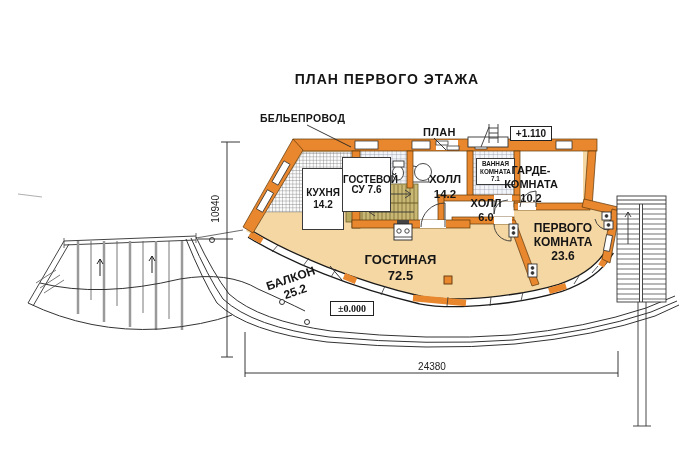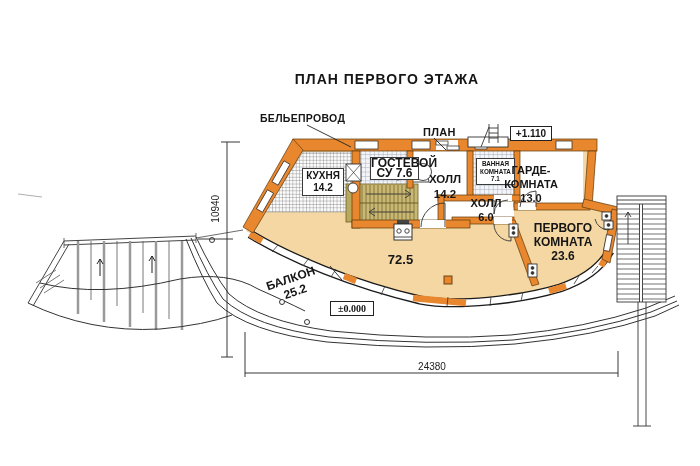--- a/index.html
+++ b/index.html
@@ -206,53 +206,54 @@
 <div class="lbl" style="left:423px;top:126px;font-size:11px;letter-spacing:.3px;">ПЛАН</div>
 
 <div class="lbl lvl" style="left:510px;top:126px;width:40px;">+1.110</div>
 
 <div class="lbl lvl" style="left:330px;top:301px;width:42px;font-family:Liberation Serif, serif;">±0.000</div>
 
 <div class="lbl dim rot90" style="left:193px;top:203px;width:46px;">10940</div>
 
 <div class="lbl dim" style="left:402px;top:361px;width:60px;">24380</div>
 
-<div class="lbl plate" style="left:302px;top:168px;width:40px;font-size:10px;line-height:12px;padding:1px 0;">
+<div class="lbl plate" style="left:302px;top:168px;width:40px;font-size:10px;line-height:12px;padding:18px 0;">
   <div>КУХНЯ</div>
   <div>14.2</div>
 </div>
 
-<div class="lbl plate" style="left:370px;top:157px;width:47px;font-size:12px;line-height:9.5px;padding:1px 0;">
+<div class="lbl plate" style="left:342px;top:157px;width:47px;font-size:10px;line-height:9.5px;padding:17px 0;">
   <div>ГОСТЕВОЙ</div>
   <div>СУ 7.6</div>
 </div>
 
 <div class="lbl" style="left:417px;top:172px;width:56px;font-size:11.5px;line-height:15px;">
   <div>ХОЛЛ</div>
   <div>14.2</div>
 </div>
 
 <div class="lbl plate" style="left:476px;top:158px;width:37px;font-size:6.3px;line-height:7.6px;padding:1px 0;">
   <div>ВАННАЯ</div>
   <div>КОМНАТА</div>
   <div>7.1</div>
 </div>
 
 <div class="lbl" style="left:496px;top:163px;width:70px;font-size:11px;line-height:14px;">
   <div>ГАРДЕ-</div>
   <div>КОМНАТА</div>
-  <div>13.0</div>
+  <div>10.2</div>
 </div>
 
 <div class="lbl" style="left:461px;top:196px;width:50px;font-size:11px;line-height:14px;">
   <div>ХОЛЛ</div>
   <div>6.0</div>
 </div>
 
 <div class="lbl" style="left:343px;top:252px;width:115px;font-size:13px;line-height:16px;">
+  <div>ГОСТИНАЯ</div>
   <div>72.5</div>
 </div>
 
 <div class="lbl" style="left:512px;top:221px;width:102px;font-size:12px;line-height:14px;">
   <div>ПЕРВОГО</div>
   <div>КОМНАТА</div>
   <div>23.6</div>
 </div>
 
 <div class="lbl" style="left:256px;top:271px;width:74px;font-size:12px;line-height:14px;transform:rotate(-19deg);">

